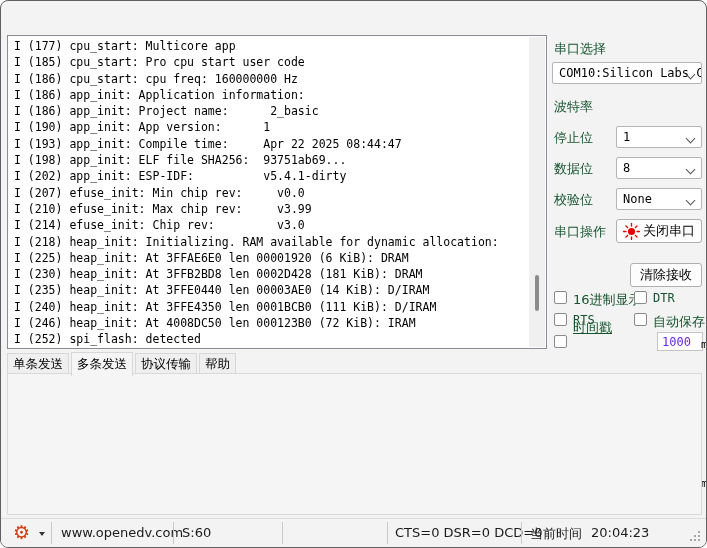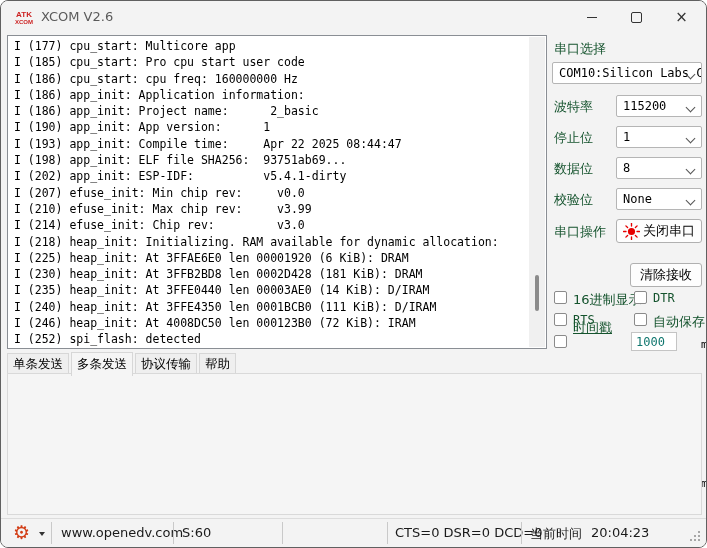--- a/index.html
+++ b/index.html
@@ -50,36 +50,20 @@
   .gear{position:absolute;left:12px;top:2px;font-size:19px;color:#d23c14;}
   .tri{position:absolute;left:38px;top:13px;width:0;height:0;border-left:3.5px solid transparent;border-right:3.5px solid transparent;border-top:4px solid #333;}
   .grip{position:absolute;right:14px;bottom:14px;width:2px;height:2px;background:transparent;
     box-shadow:8px 0 0 #a6a6a6, 8px 4px 0 #a6a6a6, 8px 8px 0 #a6a6a6, 4px 4px 0 #a6a6a6, 4px 8px 0 #a6a6a6, 0 8px 0 #a6a6a6;}
 </style>
 </head>
 <body>
 
 <div id="window">
 
-  <div class="abs titlebar">
-    <div class="abs appicon">
-      <span class="t1">ATK</span>
-      <span class="t2">XCOM</span>
-    </div>
-    <div class="abs apptitle">XCOM V2.6</div>
-    <div class="abs winbtn" style="left:568px;">
-        <span class="min-glyph"></span>
-      </div>
-    <div class="abs winbtn" style="left:613px;">
-        <span class="max-glyph"></span>
-      </div>
-    <div class="abs winbtn" style="left:658px;">
-        <span class="close-glyph">×</span>
-      </div>
-  </div>
 
   <div class="abs logbox">
     <pre class="logpre">I (177) cpu_start: Multicore app
 I (185) cpu_start: Pro cpu start user code
 I (186) cpu_start: cpu freq: 160000000 Hz
 I (186) app_init: Application information:
 I (186) app_init: Project name:      2_basic
 I (190) app_init: App version:      1
 I (193) app_init: Compile time:     Apr 22 2025 08:44:47
 I (198) app_init: ELF file SHA256:  93751ab69...
@@ -99,24 +83,20 @@
     </div>
   </div>
 
   <div class="abs lbl" style="left:553px;top:39px;">串口选择</div>
   <div class="abs dd" style="left:551px;top:61px;width:150px;">
     <span>COM10:Silicon Labs CP</span>
     <span class="chev"></span>
   </div>
 
   <div class="abs lbl" style="left:553px;top:97px;">波特率</div>
-  <div class="abs dd" style="left:615px;top:94px;width:86px;">
-    <span>115200</span>
-    <span class="chev"></span>
-  </div>
 
   <div class="abs lbl" style="left:553px;top:128px;">停止位</div>
   <div class="abs dd" style="left:615px;top:125px;width:86px;">
     <span>1</span>
     <span class="chev"></span>
   </div>
 
   <div class="abs lbl" style="left:553px;top:159px;">数据位</div>
   <div class="abs dd" style="left:615px;top:156px;width:86px;">
     <span>8</span>
@@ -154,21 +134,21 @@
   <span class="abs cb" style="left:633px;top:290px;"></span>
   <div class="abs lbl" style="left:652px;top:290px;font-family:'DejaVu Sans Mono',monospace;font-size:12px;">DTR</div>
 
   <span class="abs cb" style="left:553px;top:312px;"></span>
   <div class="abs lbl" style="left:572px;top:312px;font-family:'DejaVu Sans Mono',monospace;font-size:12px;">RTS</div>
   <span class="abs cb" style="left:633px;top:312px;"></span>
   <div class="abs lbl" style="left:652px;top:312px;">自动保存</div>
 
   <span class="abs cb" style="left:553px;top:334px;"></span>
   <div class="abs lbl" style="left:572px;top:318px;text-decoration:underline;">时间戳</div>
-  <input class="abs inp" style="left: 630px; top: 331px; width: 46px; height: 19px; color: #0f766e; border-color: rgb(196, 196, 196);" value="1000">
+  <input class="abs inp" style="left: 656px; top: 331px; width: 46px; height: 19px; color: #6d28d9; border-color: rgb(196, 196, 196);" value="1000">
   <div class="abs unit" style="left:684px;top:337px;">ms</div>
 
   <div class="abs tabsrow">
     <span class="tab">单条发送</span>
     <span class="tab active">多条发送</span>
     <span class="tab">协议传输</span>
     <span class="tab">帮助</span>
   </div>
   <div class="abs tabpanel"></div>
 

